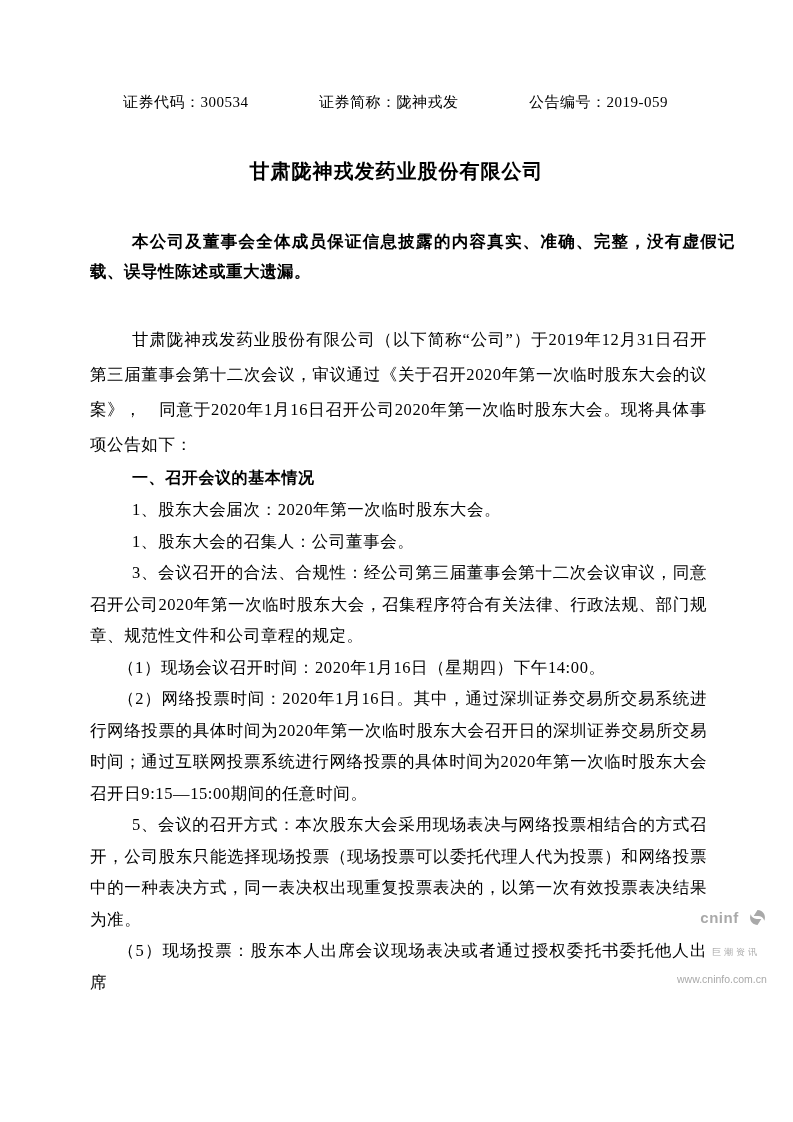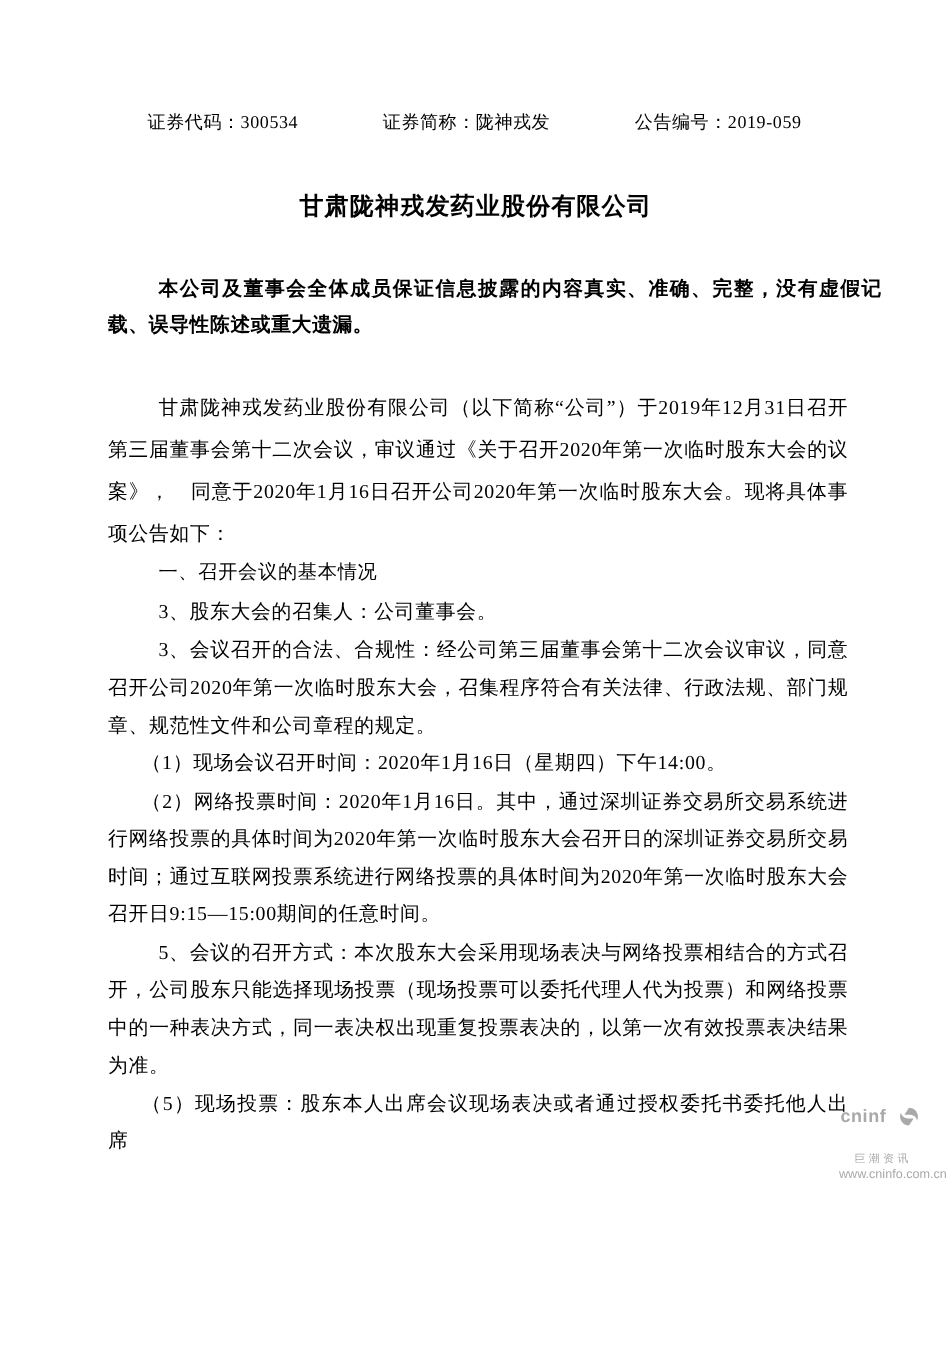--- a/index.html
+++ b/index.html
@@ -48,21 +48,21 @@
   }
   .doc-body p { margin: 0; }
   .intro {
     margin-top: 36px !important;
     line-height: 35px;
     text-indent: 42px;
     text-align: justify;
   }
   .sec-heading {
     font-family: "Liberation Sans", "DejaVu Sans", sans-serif;
-    font-weight: normal;
+    font-weight: bold;
     font-size: 16px;
     line-height: 32px;
     text-indent: 42px;
   }
   .item {
     line-height: 31.5px;
     text-indent: 42px;
     text-align: justify;
   }
   .item.paren { text-indent: 28px; }
@@ -77,41 +77,42 @@
   .wm-row {
     display: flex;
     align-items: center;
     justify-content: center;
     gap: 10px;
     line-height: 16px;
   }
   .wm-cninf { font-size: 15px; font-weight: bold; letter-spacing: 0.5px; }
   .wm-swirl { width: 17px; height: 17px; display: block; }
   .wm-caption { font-size: 9px; text-align: center; letter-spacing: 3px; line-height: 10px; margin-left: 6px; margin-top: 21px; }
-  .wm-url { font-size: 10.5px; text-align: right; line-height: 13px; margin-top: 3px; }
+  .wm-url { font-size: 10.5px; text-align: left; line-height: 13px; margin-top: 16px; }
 </style>
 </head>
 <body>
 
 <div class="page">
 
   <div class="doc-header">
     <span>证券代码：300534</span>
     <span>证券简称：陇神戎发</span>
     <span>公告编号：2019-059</span>
   </div>
 
   <h1 class="doc-title title-company">甘肃陇神戎发药业股份有限公司</h1>
 
   <p class="disclaimer">本公司及董事会全体成员保证信息披露的内容真实、准确、完整，没有虚假记载、误导性陈述或重大遗漏。</p>
 
   <div class="doc-body">
     <p class="intro">甘肃陇神戎发药业股份有限公司（以下简称“公司”）于2019年12月31日召开第三届董事会第十二次会议，审议通过《关于召开2020年第一次临时股东大会的议案》，　同意于2020年1月16日召开公司2020年第一次临时股东大会。现将具体事项公告如下：</p>
     <p class="sec-heading">一、召开会议的基本情况</p>
-    <p class="item">3、股东大会的召集人：公司董事会。</p>
+    <p class="item">1、股东大会届次：2020年第一次临时股东大会。</p>
+    <p class="item">1、股东大会的召集人：公司董事会。</p>
     <p class="item">3、会议召开的合法、合规性：经公司第三届董事会第十二次会议审议，同意召开公司2020年第一次临时股东大会，召集程序符合有关法律、行政法规、部门规章、规范性文件和公司章程的规定。</p>
     <p class="item paren">（1）现场会议召开时间：2020年1月16日（星期四）下午14:00。</p>
     <p class="item paren">（2）网络投票时间：2020年1月16日。其中，通过深圳证券交易所交易系统进行网络投票的具体时间为2020年第一次临时股东大会召开日的深圳证券交易所交易时间；通过互联网投票系统进行网络投票的具体时间为2020年第一次临时股东大会召开日9:15—15:00期间的任意时间。</p>
     <p class="item">5、会议的召开方式：本次股东大会采用现场表决与网络投票相结合的方式召开，公司股东只能选择现场投票（现场投票可以委托代理人代为投票）和网络投票中的一种表决方式，同一表决权出现重复投票表决的，以第一次有效投票表决结果为准。</p>
     <p class="item paren">（5）现场投票：股东本人出席会议现场表决或者通过授权委托书委托他人出席</p>
   </div>
 
   <div class="watermark">
     <div class="wm-row">
       <span class="wm-cninf">cninf</span>

